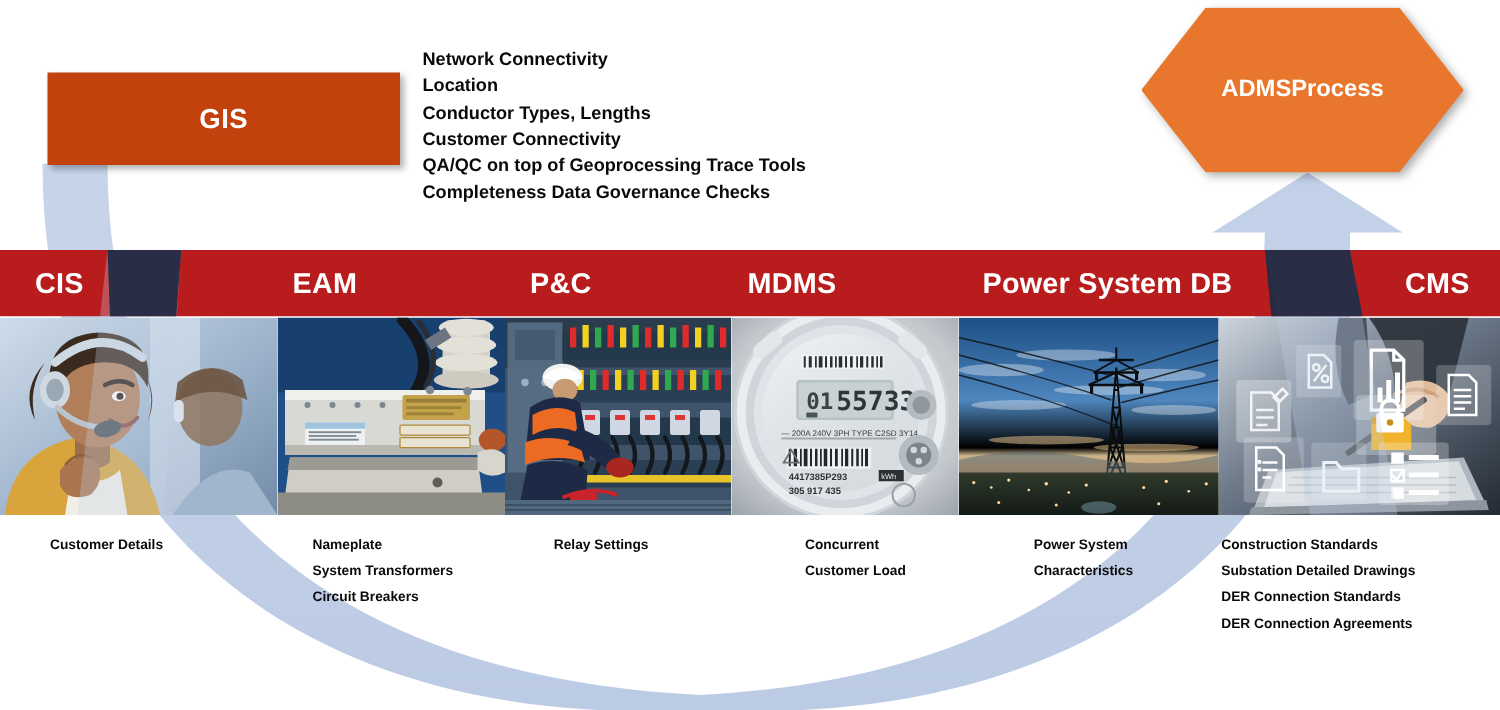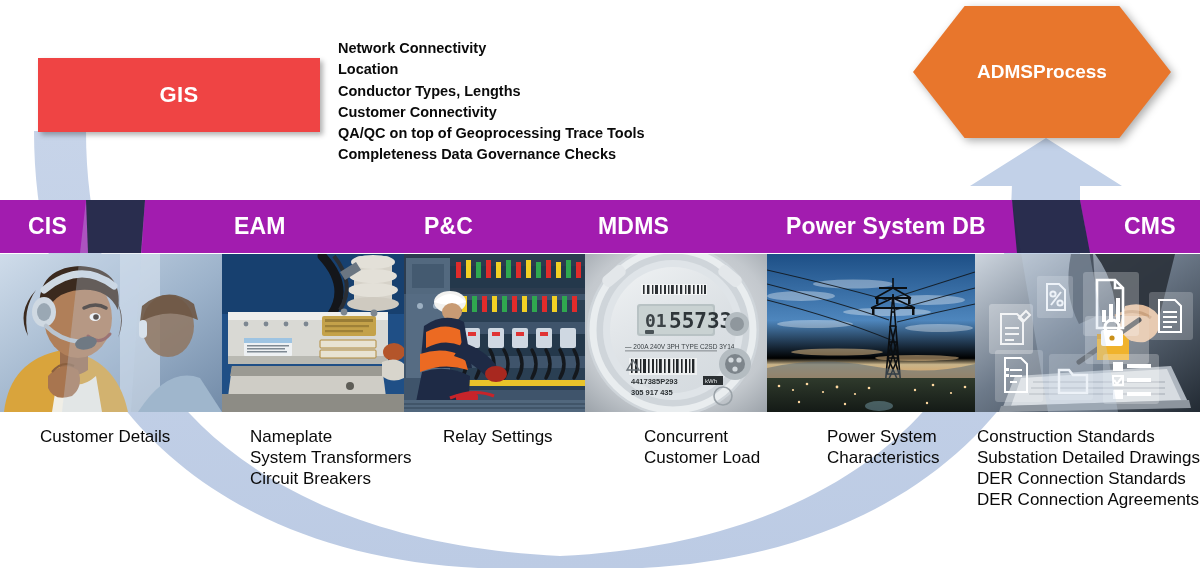--- a/index.html
+++ b/index.html
@@ -28,21 +28,21 @@
     width: 1200px; height: 568px;
     z-index: 1;
     pointer-events: none;
   }
 
   
   .gis-box {
     position: absolute;
     left: 38px; top: 58px;
     width: 282px; height: 74px;
-    background: #ef4444;
+    background: #c2410c;
     box-shadow: 3px 3px 5px rgba(0,0,0,0.30);
     display: flex;
     align-items: center;
     justify-content: center;
     z-index: 6;
   }
   .gis-box .label {
     color: #ffffff;
     font-size: 22px;
     font-weight: bold;
@@ -91,21 +91,21 @@
     font-weight: bold;
     line-height: 26px;
     text-align: center;
   }
 
   
   .header-bar {
     position: absolute;
     left: 0; top: 200px;
     width: 1200px; height: 53px;
-    background: #a21caf;
+    background: #b91c1c;
     z-index: 4;
   }
   .header-bar .sys-label {
     position: absolute;
     top: 0;
     height: 53px;
     display: flex;
     align-items: center;
     color: #ffffff;
     font-size: 23px;
@@ -134,22 +134,22 @@
     width: 100%; height: 100%;
   }
 
   
   .caption {
     position: absolute;
     z-index: 6;
   }
   .caption .cline {
     color: #0a0a0a;
-    font-size: 17px;
-    font-weight: normal;
+    font-size: 11px;
+    font-weight: bold;
     line-height: 21px;
     white-space: nowrap;
   }
 </style>
 </head>
 <body>
 
 <div id="canvas">
 
   <svg class="swoosh-layer" viewBox="0 0 1200 568" width="1200" height="568">

